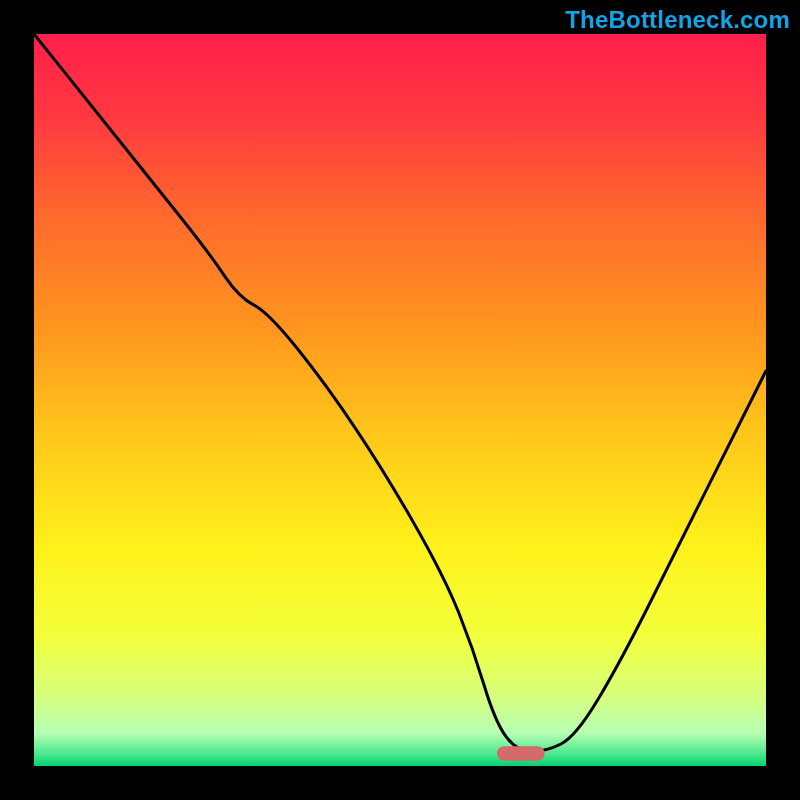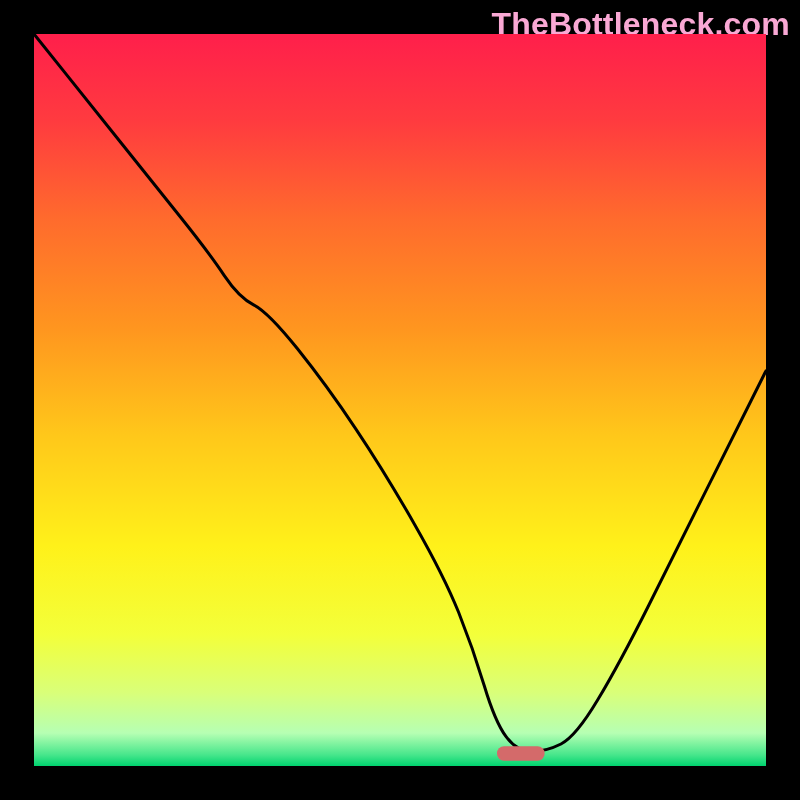--- a/index.html
+++ b/index.html
@@ -24,23 +24,23 @@
     top: 34px;
     width: 732px;
     height: 732px;
     overflow: hidden;
   }
   .attribution {
     position: absolute;
     top: 6px;
     right: 10px;
     font-family: Arial, Helvetica, sans-serif;
-    font-size: 32px;
+    font-size: 24px;
     font-weight: bold;
-    color: #f9a8d4;
+    color: #0ea5e9;
     letter-spacing: 0.2px;
   }
   svg { display: block; }
 </style>
 </head>
 <body>
 
 <div class="frame">
 
   <div class="attribution">TheBottleneck.com</div>

